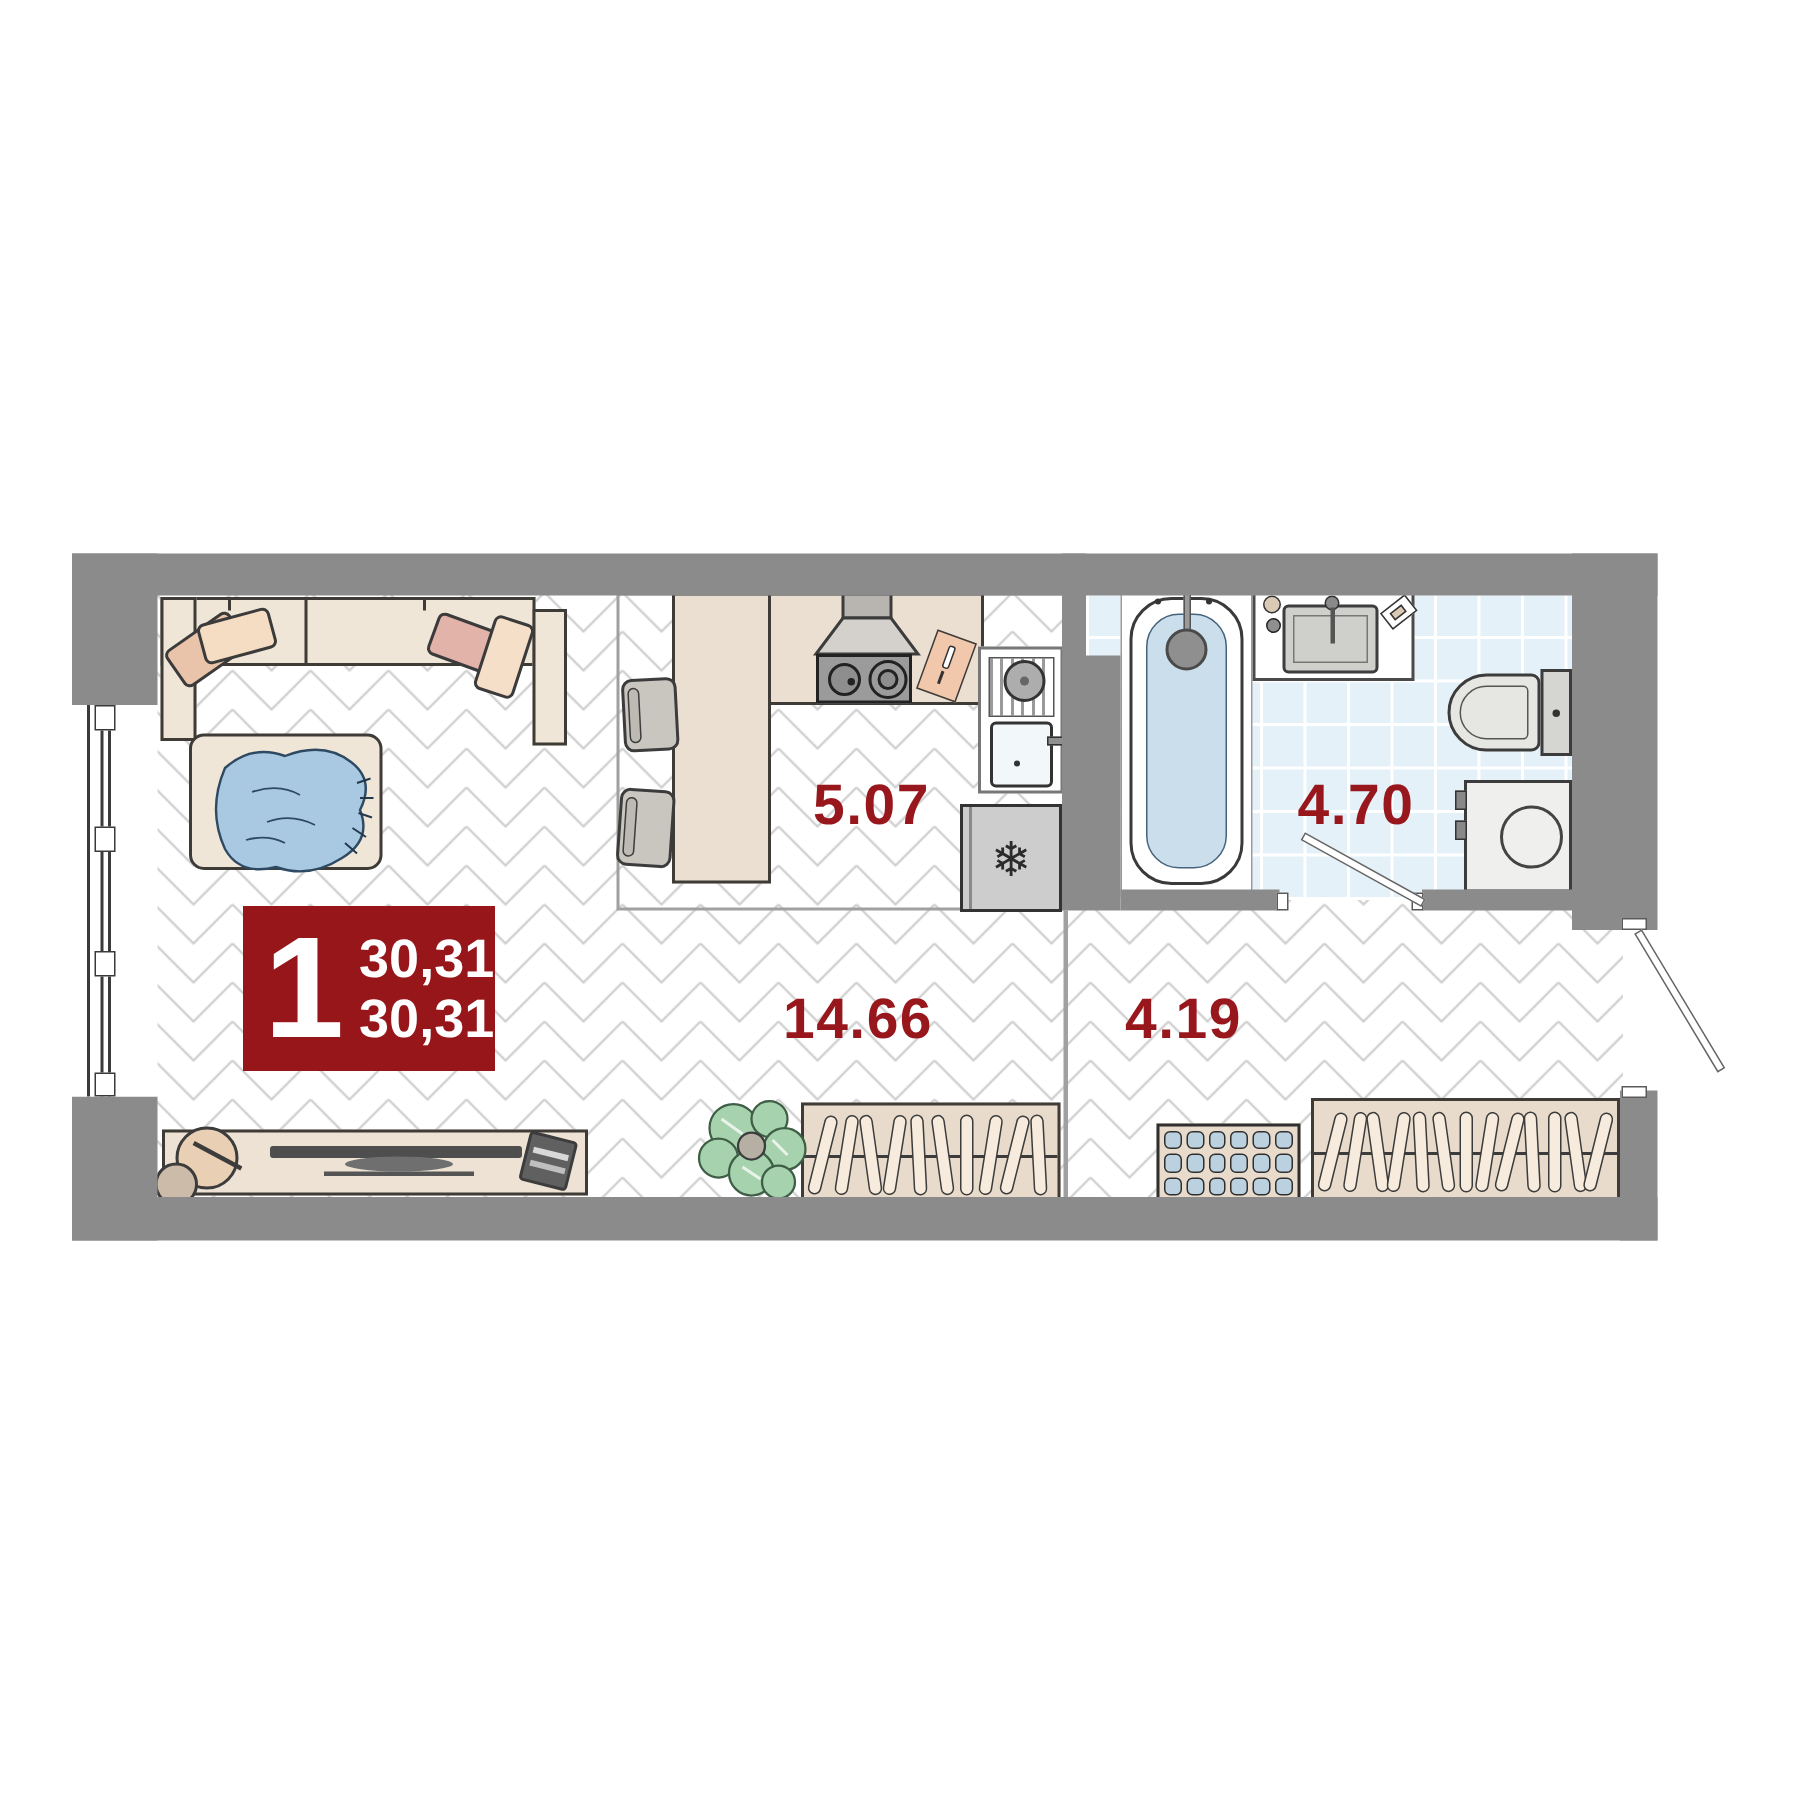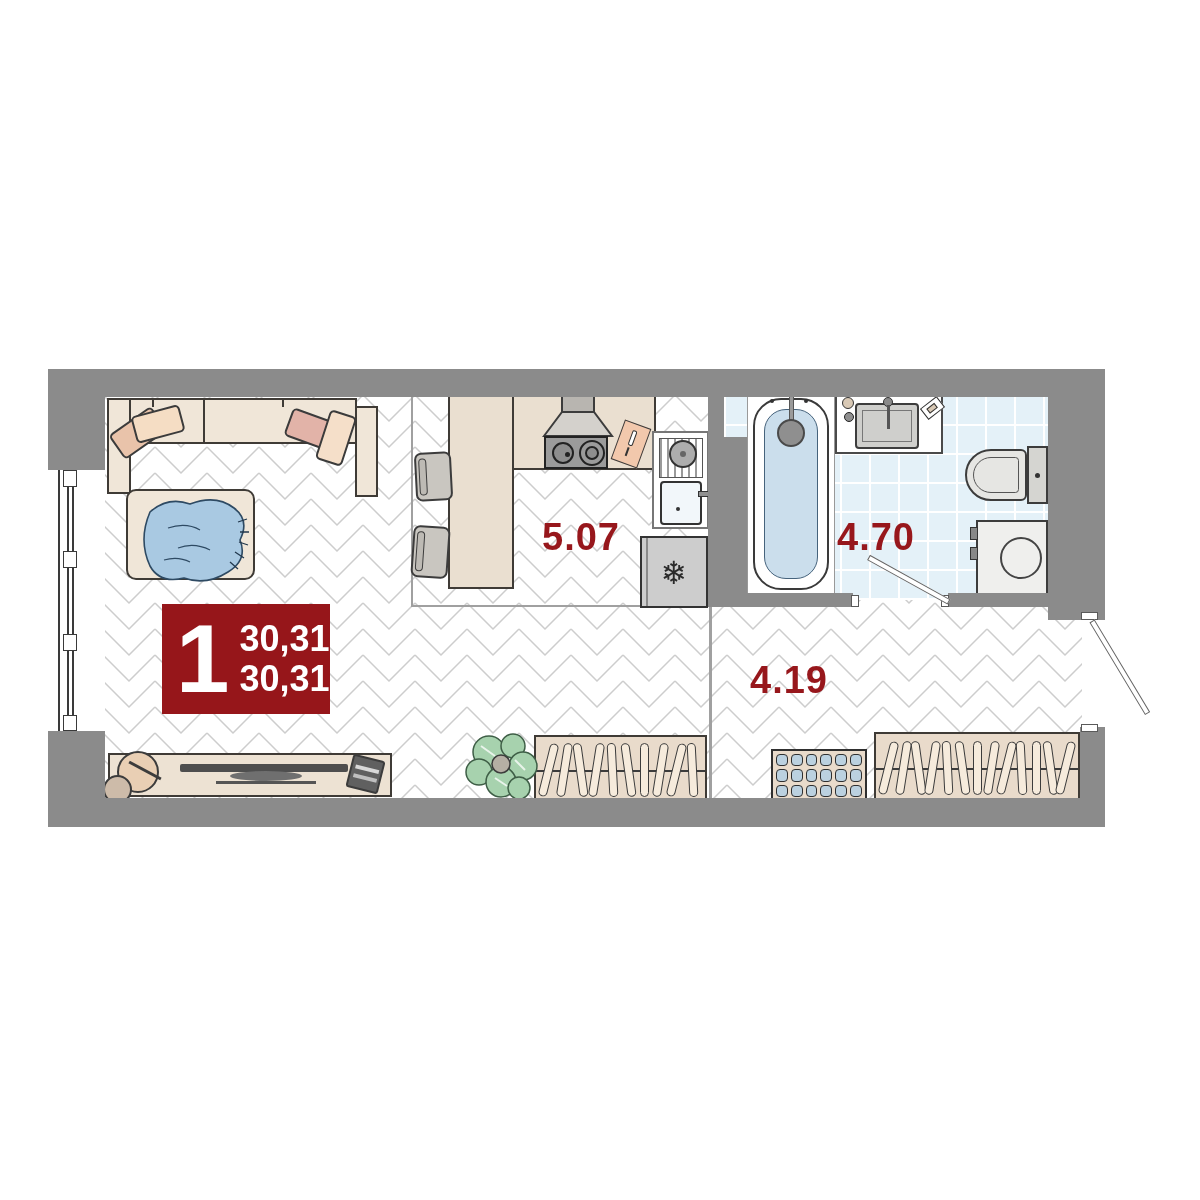--- a/index.html
+++ b/index.html
@@ -278,21 +278,22 @@
   </svg>
 
   <div class="jamb" style="left:851px; top:595px; width:8px; height:12px;"></div>
   <div class="jamb" style="left:941px; top:595px; width:8px; height:12px;"></div>
   <div class="door-leaf" style="left:857px; top:599px; width:92px; height:6px; transform-origin:100% 50%; transform:rotate(29deg);"></div>
   <div class="jamb" style="left:1081px; top:612px; width:17px; height:8px;"></div>
   <div class="jamb" style="left:1081px; top:724px; width:17px; height:8px;"></div>
   <div class="door-leaf" style="left:1092px; top:618px; width:108px; height:6px; transform-origin:0 50%; transform:rotate(59deg);"></div>
 
   <div class="area-label" style="left:511px; top:516px; width:140px;">5.07</div>
-  <div class="area-label" style="left:816px; top:516px; width:120px;">4.70</div>
+  <div class="area-label" style="left:844px; top:516px; width:120px;">4.70</div>
+  <div class="area-label" style="left:487px; top:659px; width:170px;">14.66</div>
   <div class="area-label" style="left:724px; top:659px; width:130px;">4.19</div>
 
   <div class="badge" style="left:162px; top:604px; width:168px; height:110px;">
     <div class="one">1</div>
     <div class="areas">
       <div>30,31</div>
       <div>30,31</div>
     </div>
   </div>
 

